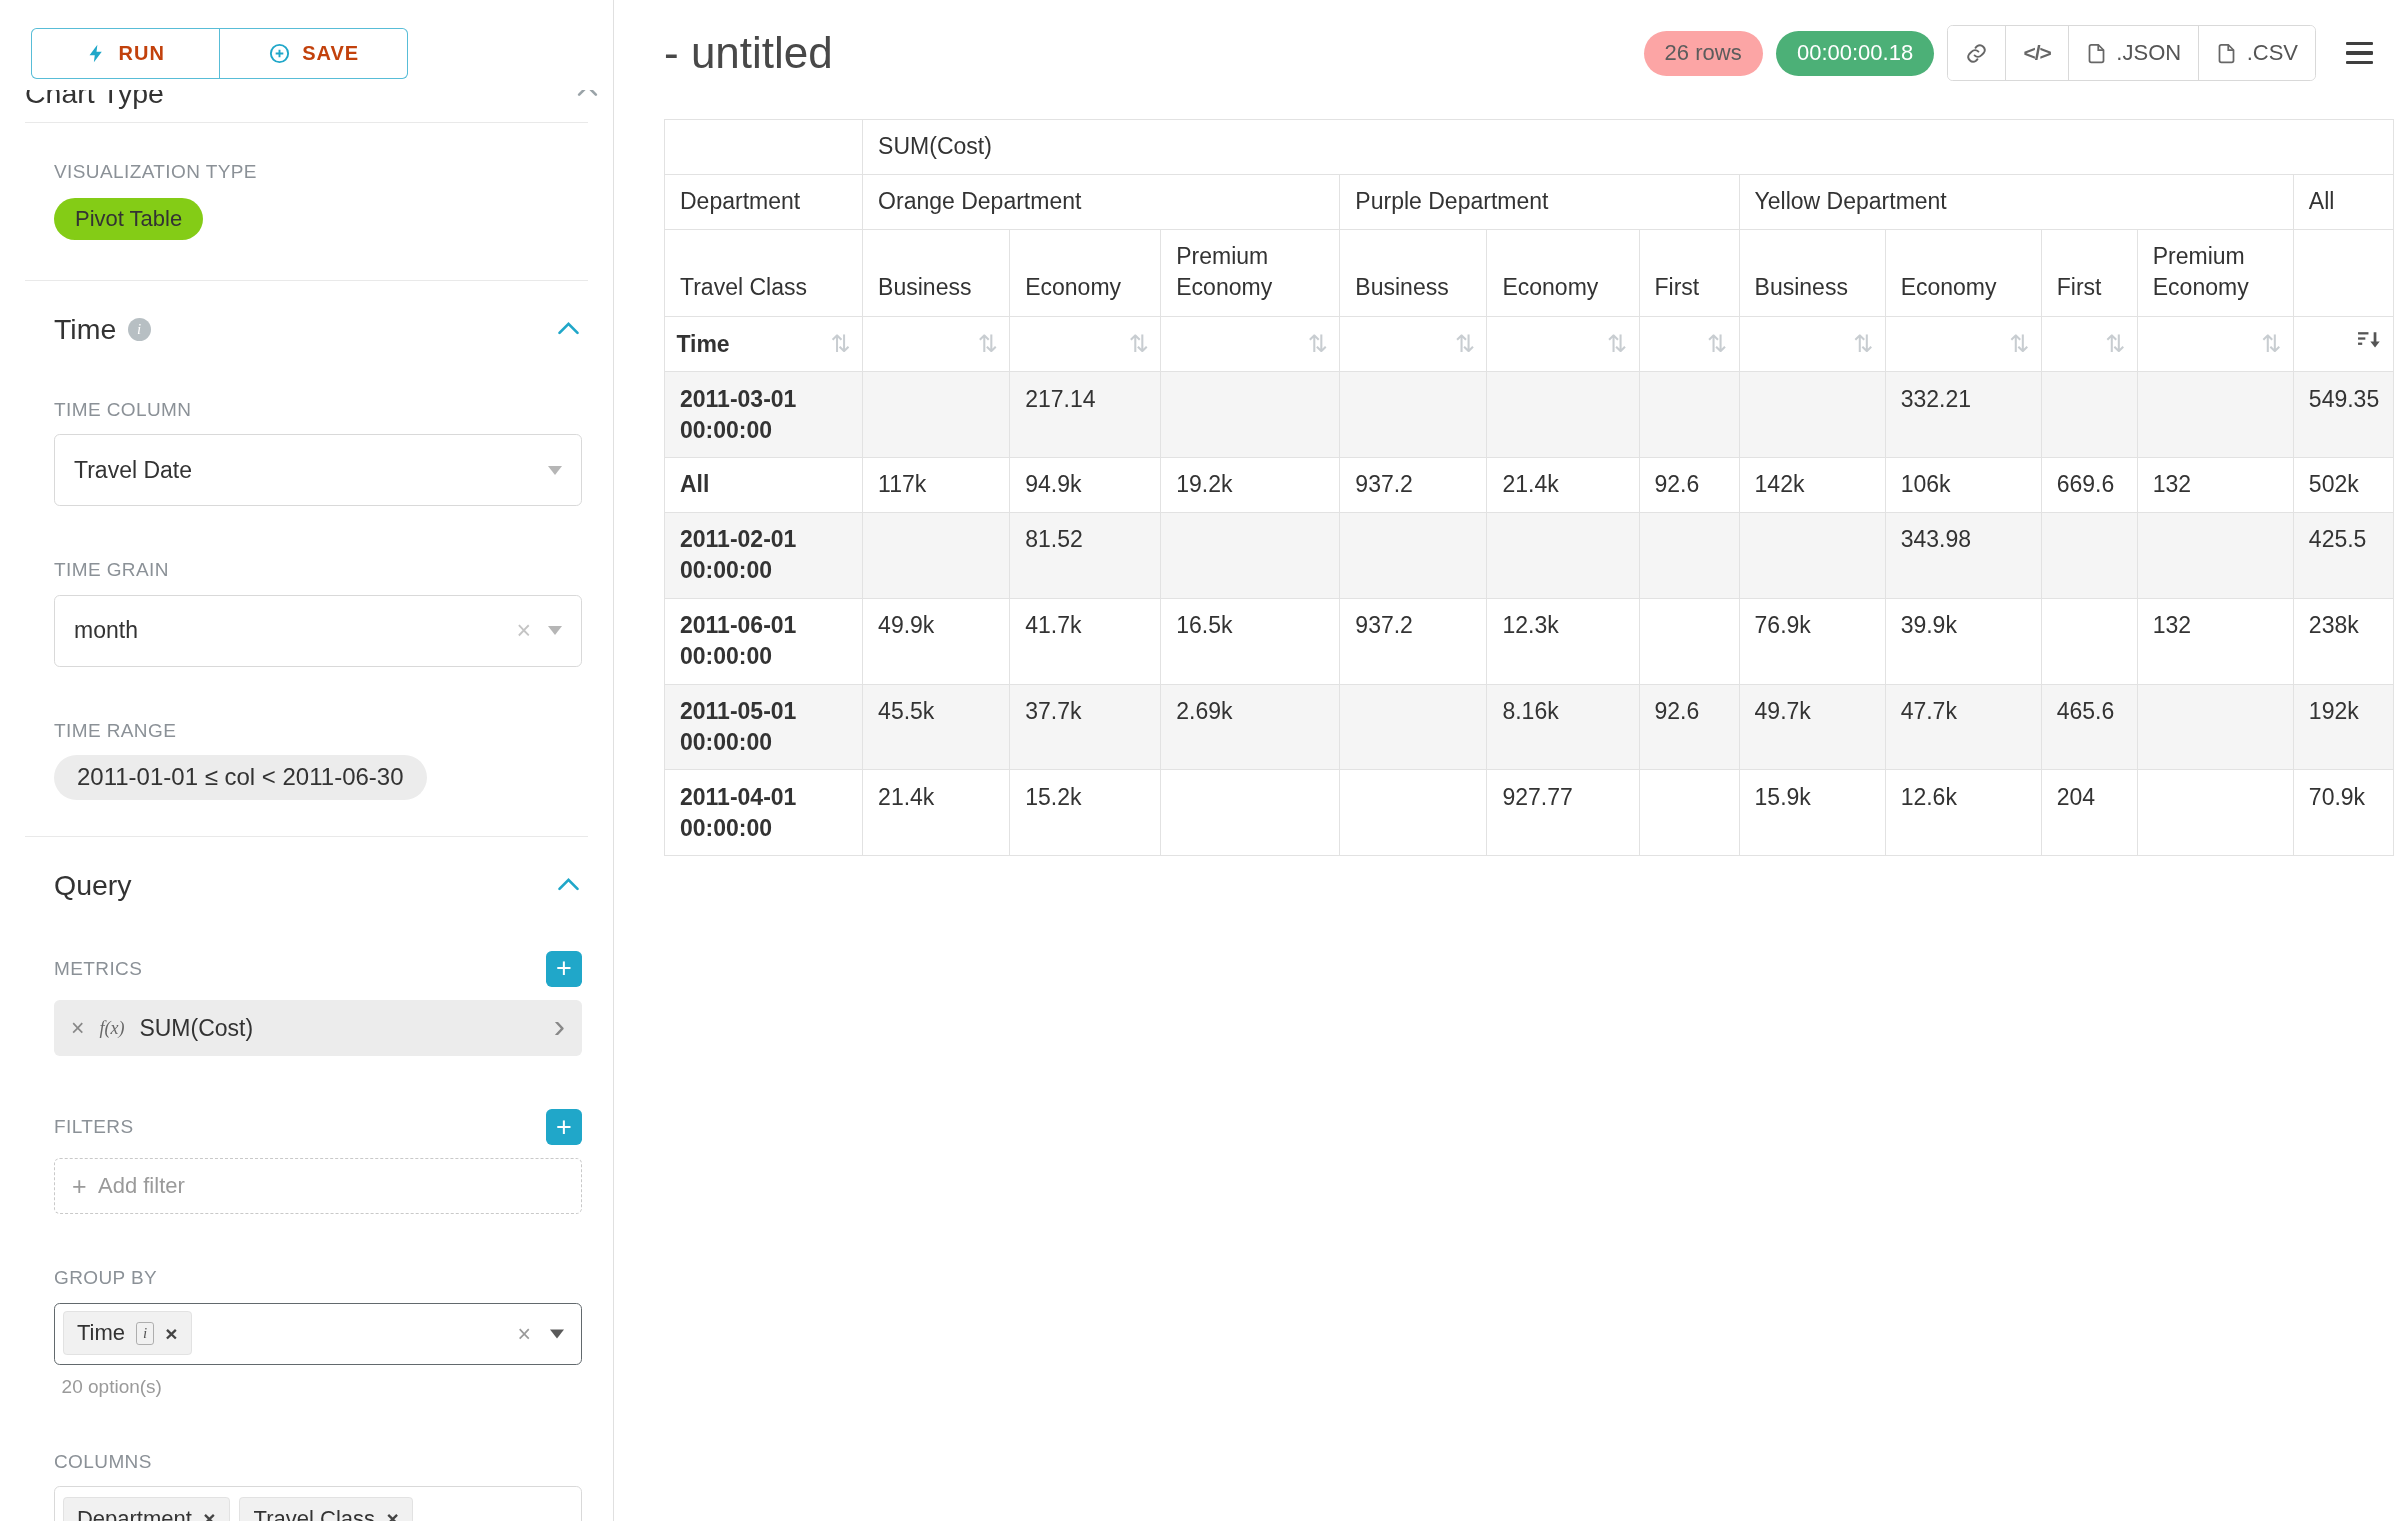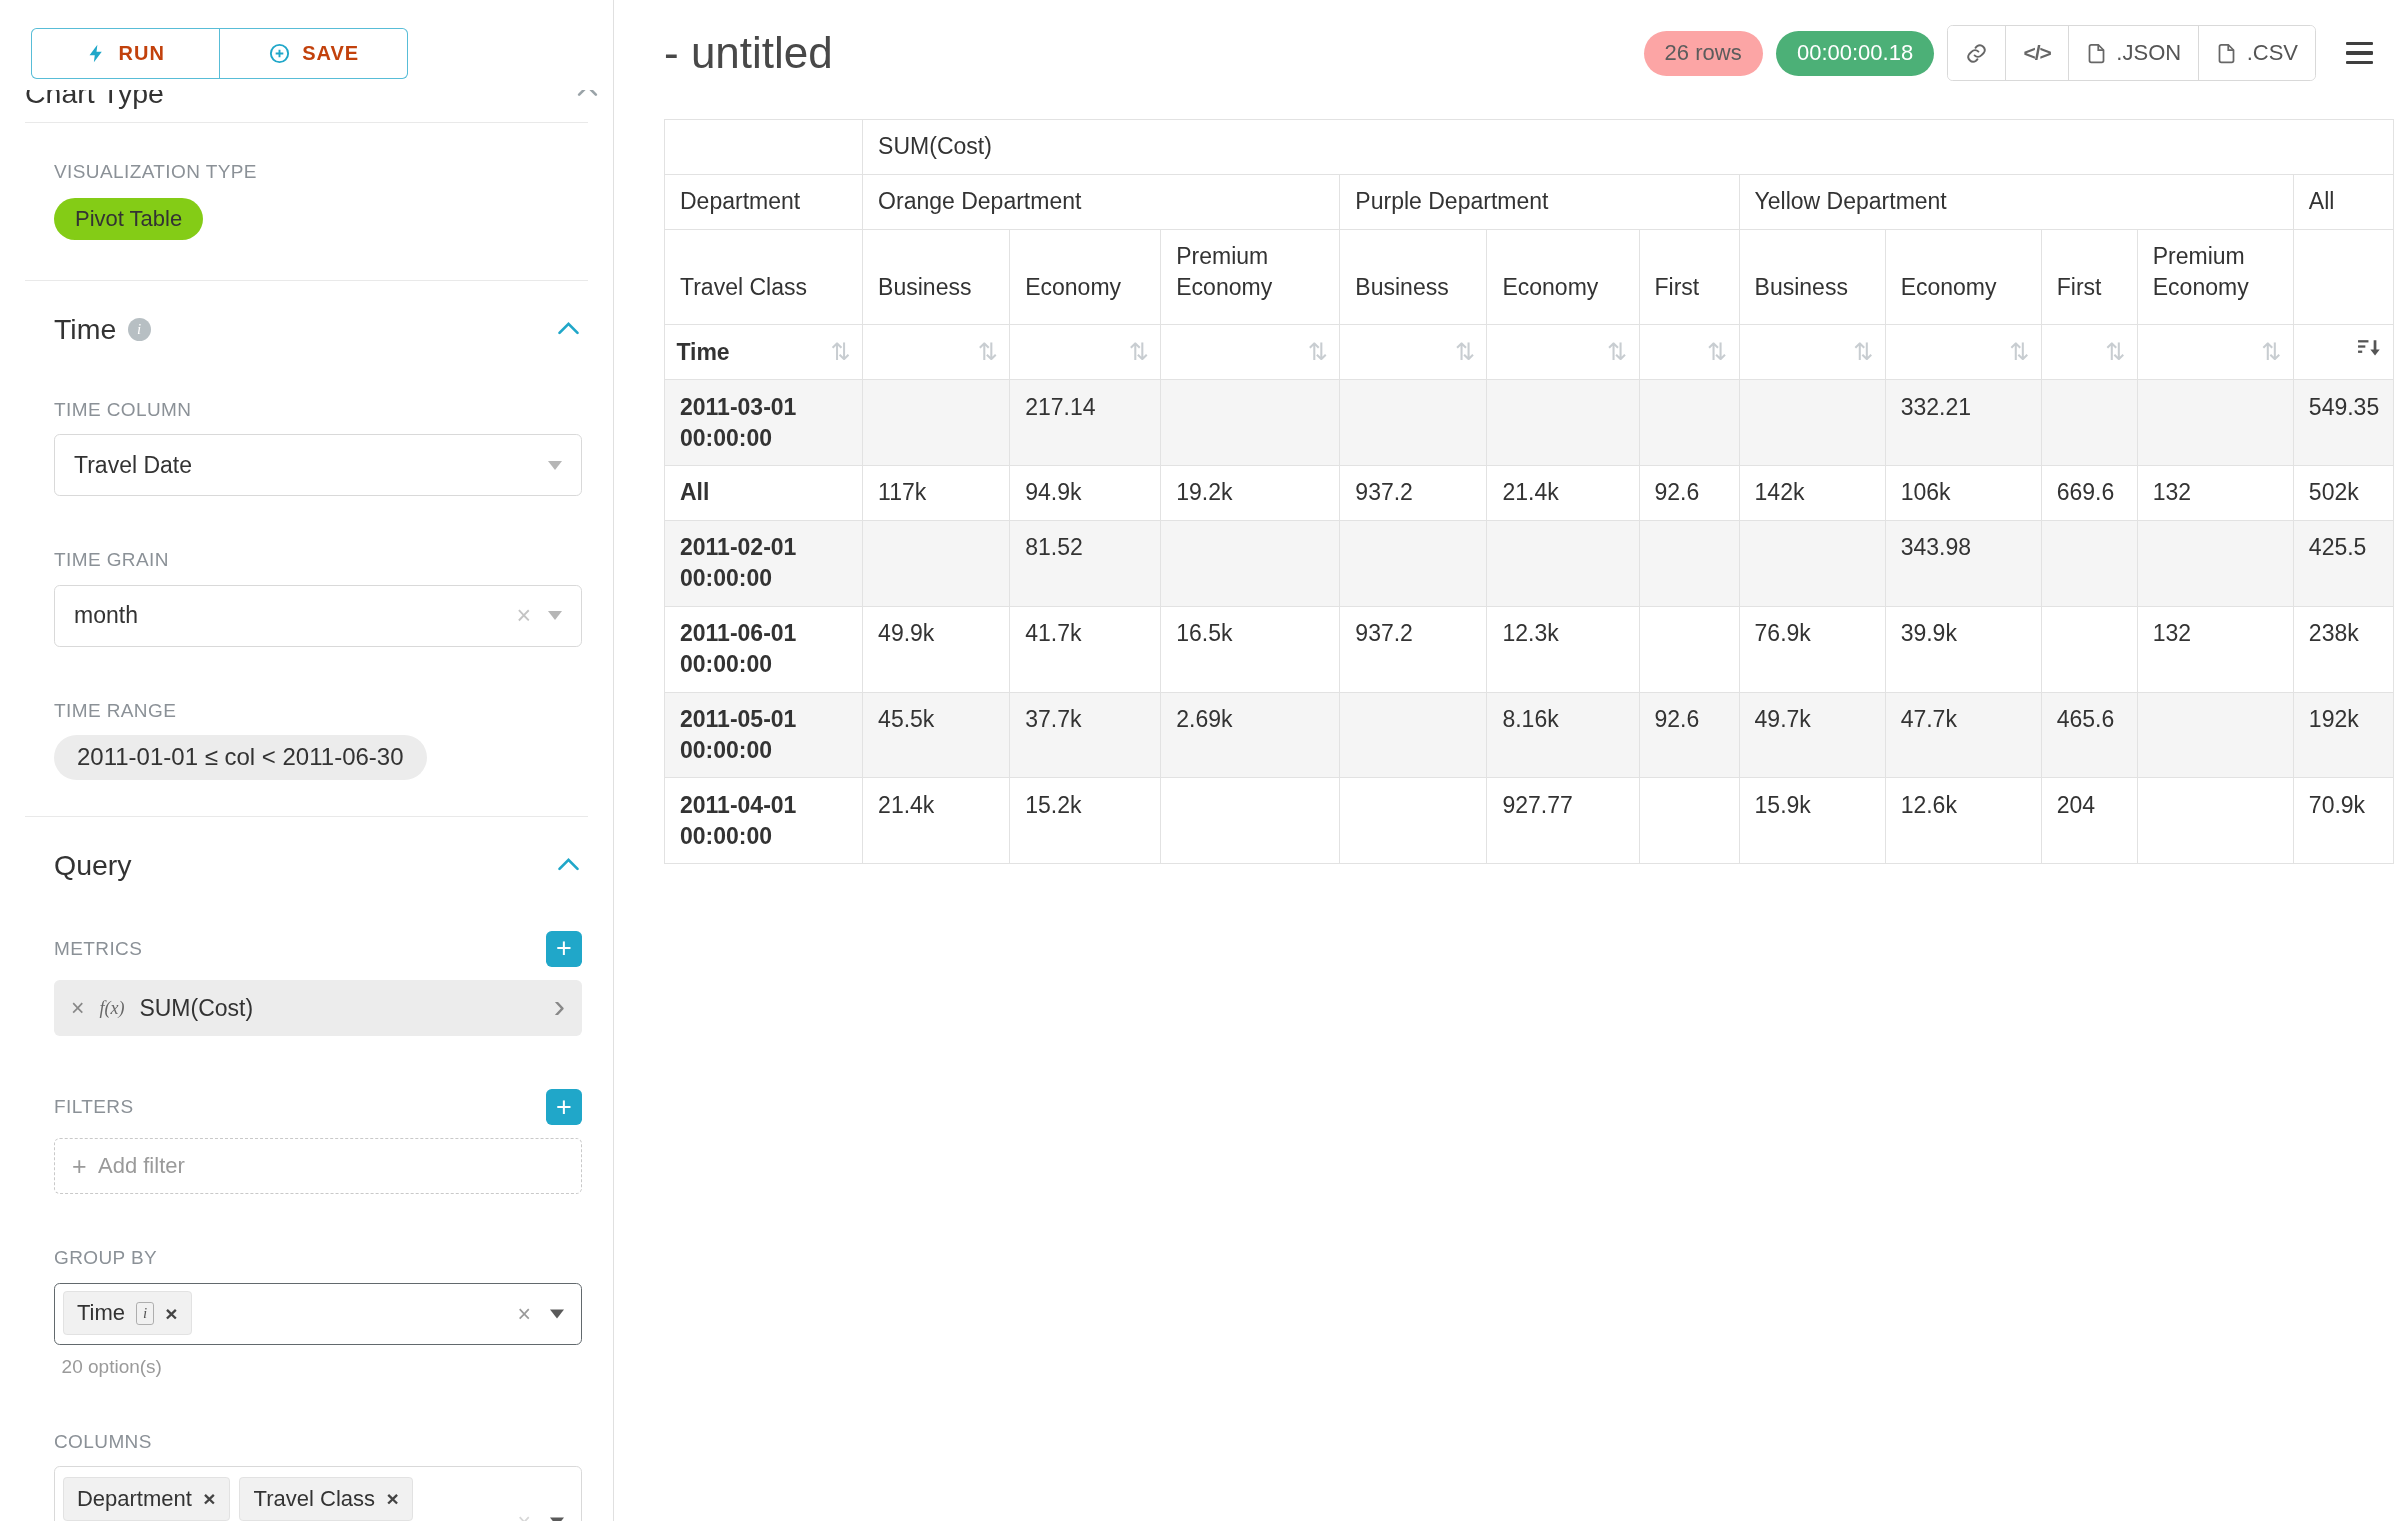--- a/index.html
+++ b/index.html
@@ -29,21 +29,21 @@
   .field-label-row .field-label { margin:0; }
   .plus-btn { width:36px; height:36px; border:none; border-radius:5.7px; background:#20a7c9; color:#fff;
               font-size:27px; line-height:1; display:flex; align-items:center; justify-content:center; cursor:pointer; }
   .pill { display:inline-flex; align-items:center; height:42px; padding:0 21px; border-radius:21px;
           background:#84cc16; font-size:22px; color:#333; }
   .sect-header { display:flex; align-items:center; gap:11.4px; margin-top:32px; }
   .sect-title { font-size:28.5px; color:#333; }
   .info-circle { width:23px; height:23px; border-radius:50%; background:#b7bfc3; color:#fff; font-size:15px;
                  font-style:italic; font-family:"Liberation Serif",serif; display:flex; align-items:center; justify-content:center; }
   .chev-up { margin-left:auto; }
-  .select { margin-top:13.3px; height:62px; border:1px solid #d9d9d9; border-radius:5.7px; display:flex;
+  .select { margin-top:13.3px; height:72px; border:1px solid #d9d9d9; border-radius:5.7px; display:flex;
             align-items:center; padding:0 19px; font-size:23px; color:#333; background:#fff; position:relative; }
   .select .spacer { flex:1; }
   .caret { width:0; height:0; border-left:7.6px solid transparent; border-right:7.6px solid transparent;
            border-top:9.5px solid #b6b6b6; }
   .caret.dark { border-top-color:#5a5a5a; }
   .clear-x { font-size:25px; color:#c4c4c4; margin-right:17px; line-height:1; }
   .range-pill { display:inline-flex; align-items:center; height:45px; padding:0 23px; border-radius:23px;
                 background:#ececec; font-size:24px; color:#333; margin-top:13.3px; }
   .metric-pill { margin-top:13.3px; height:56px; background:#ececec; border-radius:5.7px; display:flex;
                  align-items:center; gap:15px; padding:0 17px; font-size:23px; }
@@ -83,21 +83,21 @@
             border-left:1px solid #d9d9d9; color:#555; font-size:22px; font-family:inherit; cursor:pointer; }
   .tb-btn:first-child { border-left:none; }
   .code-glyph { font-weight:700; font-size:21px; letter-spacing:-1px; color:#666; }
   .menu-icon { margin-left:9.5px; display:flex; flex-direction:column; gap:5.7px; padding:7.6px; cursor:pointer; }
   .menu-icon span { display:block; width:27px; height:3.8px; background:#3f3f3f; border-radius:1px; }
 
   
   table.pivot { border-collapse:collapse; table-layout:fixed; width:1730px; margin:38px 0 0 50px; font-size:23px; }
   .pivot th, .pivot td { border:1px solid #e2e2e2; padding:11.4px 15px; text-align:left; font-weight:400;
                          vertical-align:middle; line-height:1.35; overflow:hidden; }
-  .pivot tr.leafrow th { vertical-align:bottom; padding-bottom:21px; }
+  .pivot tr.leafrow th { vertical-align:bottom; padding-bottom:13px; }
   .pivot tr.sortrow th { padding:7.6px 11.4px; height:55px; }
   .pivot tbody th { font-weight:700; vertical-align:top; }
   .pivot tbody td { vertical-align:top; }
   .pivot tbody tr.stripe { background:#f5f5f5; }
   .sort-wrap { display:flex; align-items:center; justify-content:flex-end; }
   .sort-wrap.between { justify-content:space-between; }
   .sort-label { font-weight:700; color:#333; }
   .sort-icon { color:#c8cdd1; font-size:24px; line-height:1; }
 </style>
 </head>

